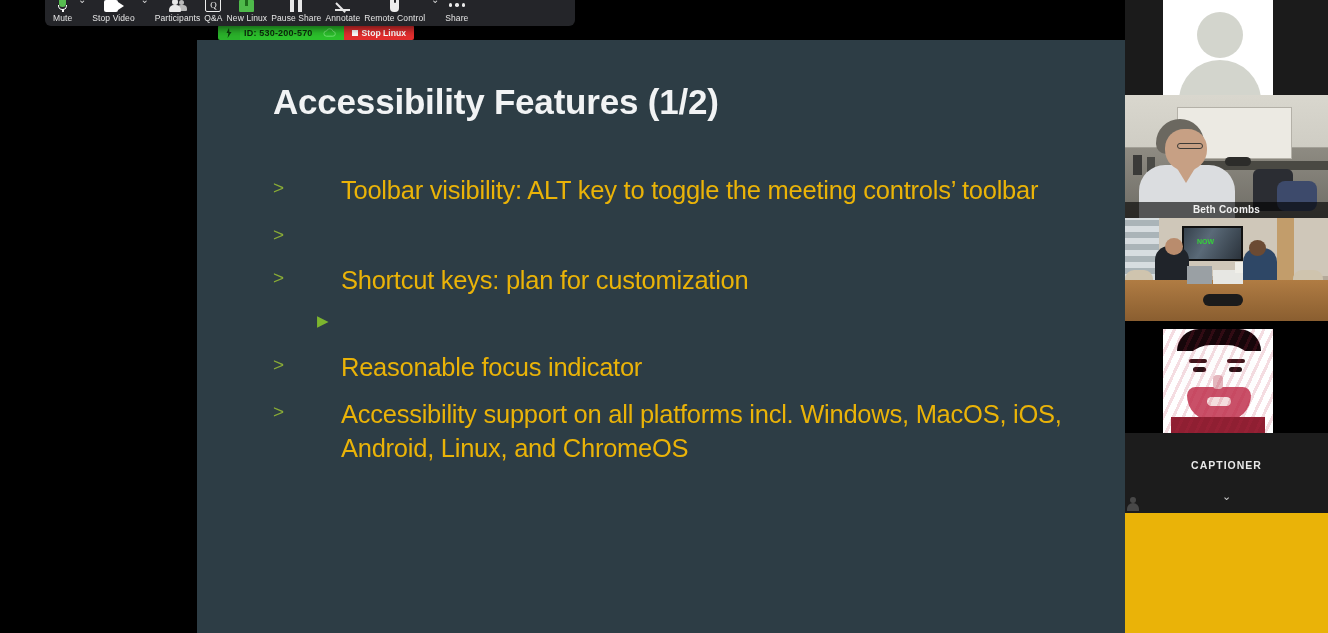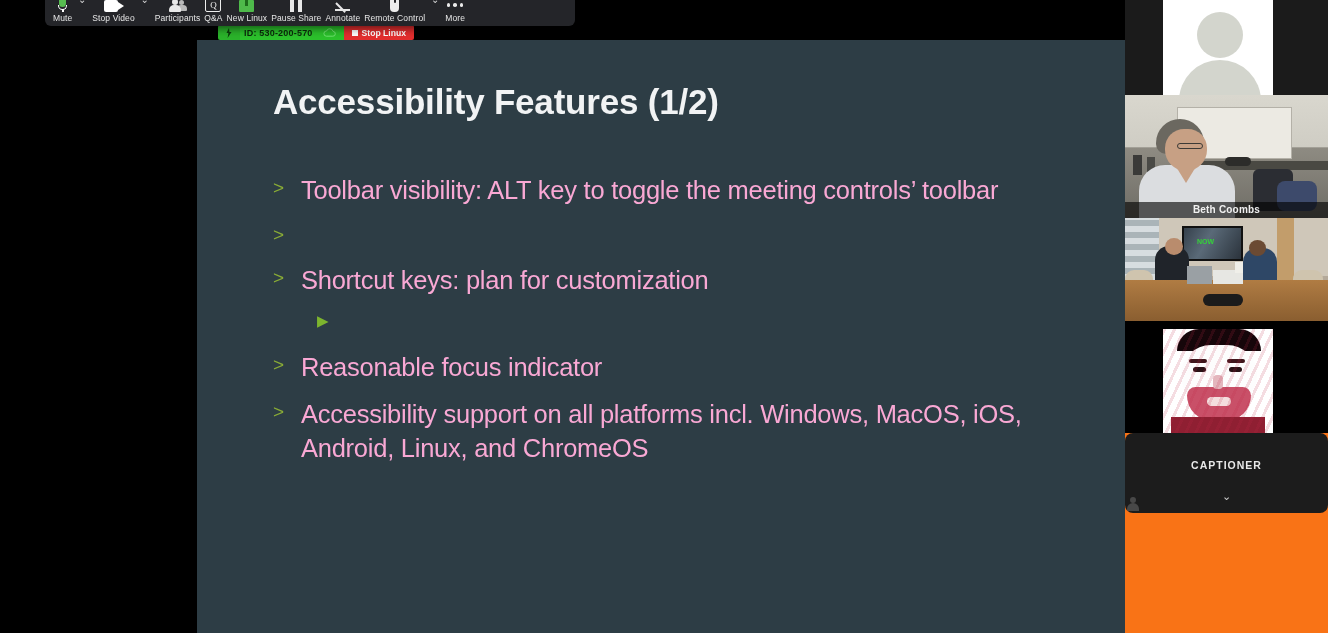--- a/index.html
+++ b/index.html
@@ -110,33 +110,34 @@
   .bullet {
     display: flex; align-items: flex-start;
     margin-bottom: 13px;
   }
   .bullet .mark {
     color: #8aad36; font-size: 19px; line-height: 30px;
     width: 34px; flex: 0 0 34px; text-align: left; padding-left: 6px;
     font-family: "Liberation Sans", sans-serif;
   }
   .bullet .txt {
-    color: #f9a8d4; font-size: 25.5px; line-height: 34px;
+    color: #eab308; font-size: 25.5px; line-height: 34px;
     font-family: "Liberation Sans", sans-serif;
     letter-spacing: -.25px;
+    margin-left: 40px;
   }
   .bullet.sub { margin-left: 44px; margin-top: -2px; margin-bottom: 16px; }
   .bullet.sub .mark {
     color: #7db52e; font-size: 15px; line-height: 26px; width: 28px; flex:0 0 28px;
   }
   .bullet.sub .txt { font-size: 19px; line-height: 26px; }
 
   
   .filmstrip {
-    position: absolute; right: 0; top: 0; width: 203px; height: 633px; background: #f97316;
+    position: absolute; right: 0; top: 0; width: 203px; height: 633px; background: #eab308;
   }
   .tile { position: absolute; left: 0; width: 203px; overflow: hidden; background: #000; }
   .tile-name {
     position: absolute; left: 0; bottom: 0; width: 100%;
     background: rgba(0,0,0,.62); color: #f0f0f0;
     font-size: 10px; font-family: "Liberation Sans", sans-serif;
     text-align: center; padding: 2px 0 3px; font-weight: bold;
     letter-spacing: .2px;
   }
 
@@ -201,21 +202,21 @@
   .t4 .browL { position:absolute; left:64px; top:38px; width:18px; height:4px; background:#40161c; border-radius:2px; }
   .t4 .browR { position:absolute; left:102px; top:38px; width:18px; height:4px; background:#40161c; border-radius:2px; }
   .t4 .beard { position:absolute; left:62px; top:66px; width:64px; height:34px; background:#c0314e; border-radius:10px 10px 30px 30px; opacity:.85; }
   .t4 .mouth { position:absolute; left:82px; top:76px; width:24px; height:9px; background:#f4dede; border-radius:6px; }
   .t4 .nose { position:absolute; left:88px; top:54px; width:10px; height:14px; background:#e4b6bd; border-radius:4px; }
   .t4 .shade { position:absolute; left:38px; top:8px; width:110px; height:104px;
       background: repeating-linear-gradient(115deg, rgba(190,40,70,.16) 0 3px, rgba(255,255,255,0) 3px 9px); }
   .t4 .collar { position:absolute; left:46px; top:96px; width:94px; height:16px; background:#8f1f32; }
 
   
-  .t5 { top: 433px; height: 80px; background:#1c1c1c;border-radius:8px; }
+  .t5 { top: 433px; height: 80px; background:#1c1c1c; }
   .t5 .cap-label {
     position:absolute; left:0; top:26px; width:100%; text-align:center;
     color:#e9e9e9; font-size:10.5px; font-weight:bold; letter-spacing:1px;
     font-family:"Liberation Sans", sans-serif;
   }
   .t5 .chev { position:absolute; left:0; bottom:10px; width:100%; text-align:center; color:#cfcfcf; font-size:11px; }
   .t5 .avtiny { position:absolute; left:2px; bottom:2px; width:12px; height:14px; opacity:.35; }
   .t5 .avtiny .h { position:absolute; left:3px; top:0; width:6px; height:6px; border-radius:50%; background:#9a9a9a; }
   .t5 .avtiny .b { position:absolute; left:0px; top:6px; width:12px; height:8px; border-radius:6px 6px 0 0; background:#9a9a9a; }
 </style>
@@ -433,17 +434,17 @@
 
     <div class="tb-item">
       <div class="tb-icon">
         <div class="ic-dots">
             <i></i>
             <i></i>
             <i></i>
           </div>
 
       </div>
-      <div class="tb-label">More</div>
+      <div class="tb-label">Share</div>
     </div>
   </div>
 
 </div>
 
 </body></html>

